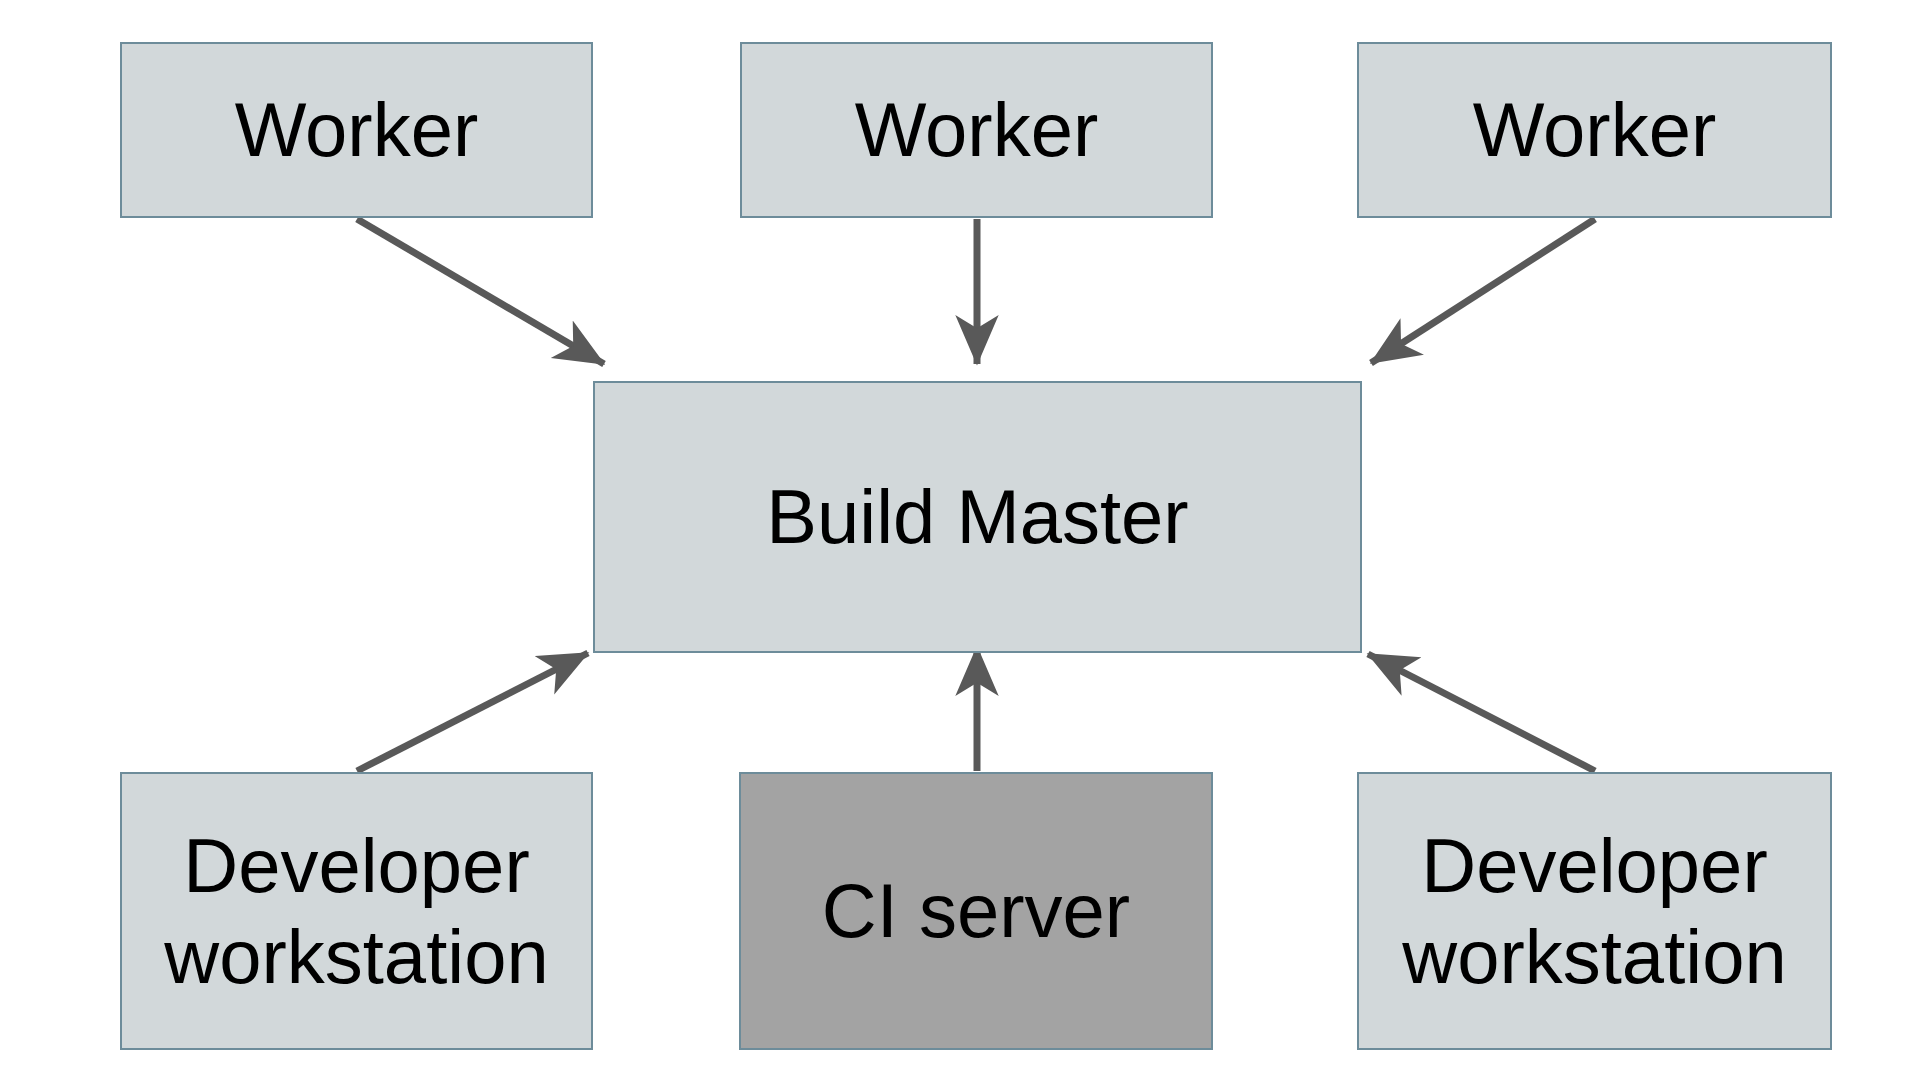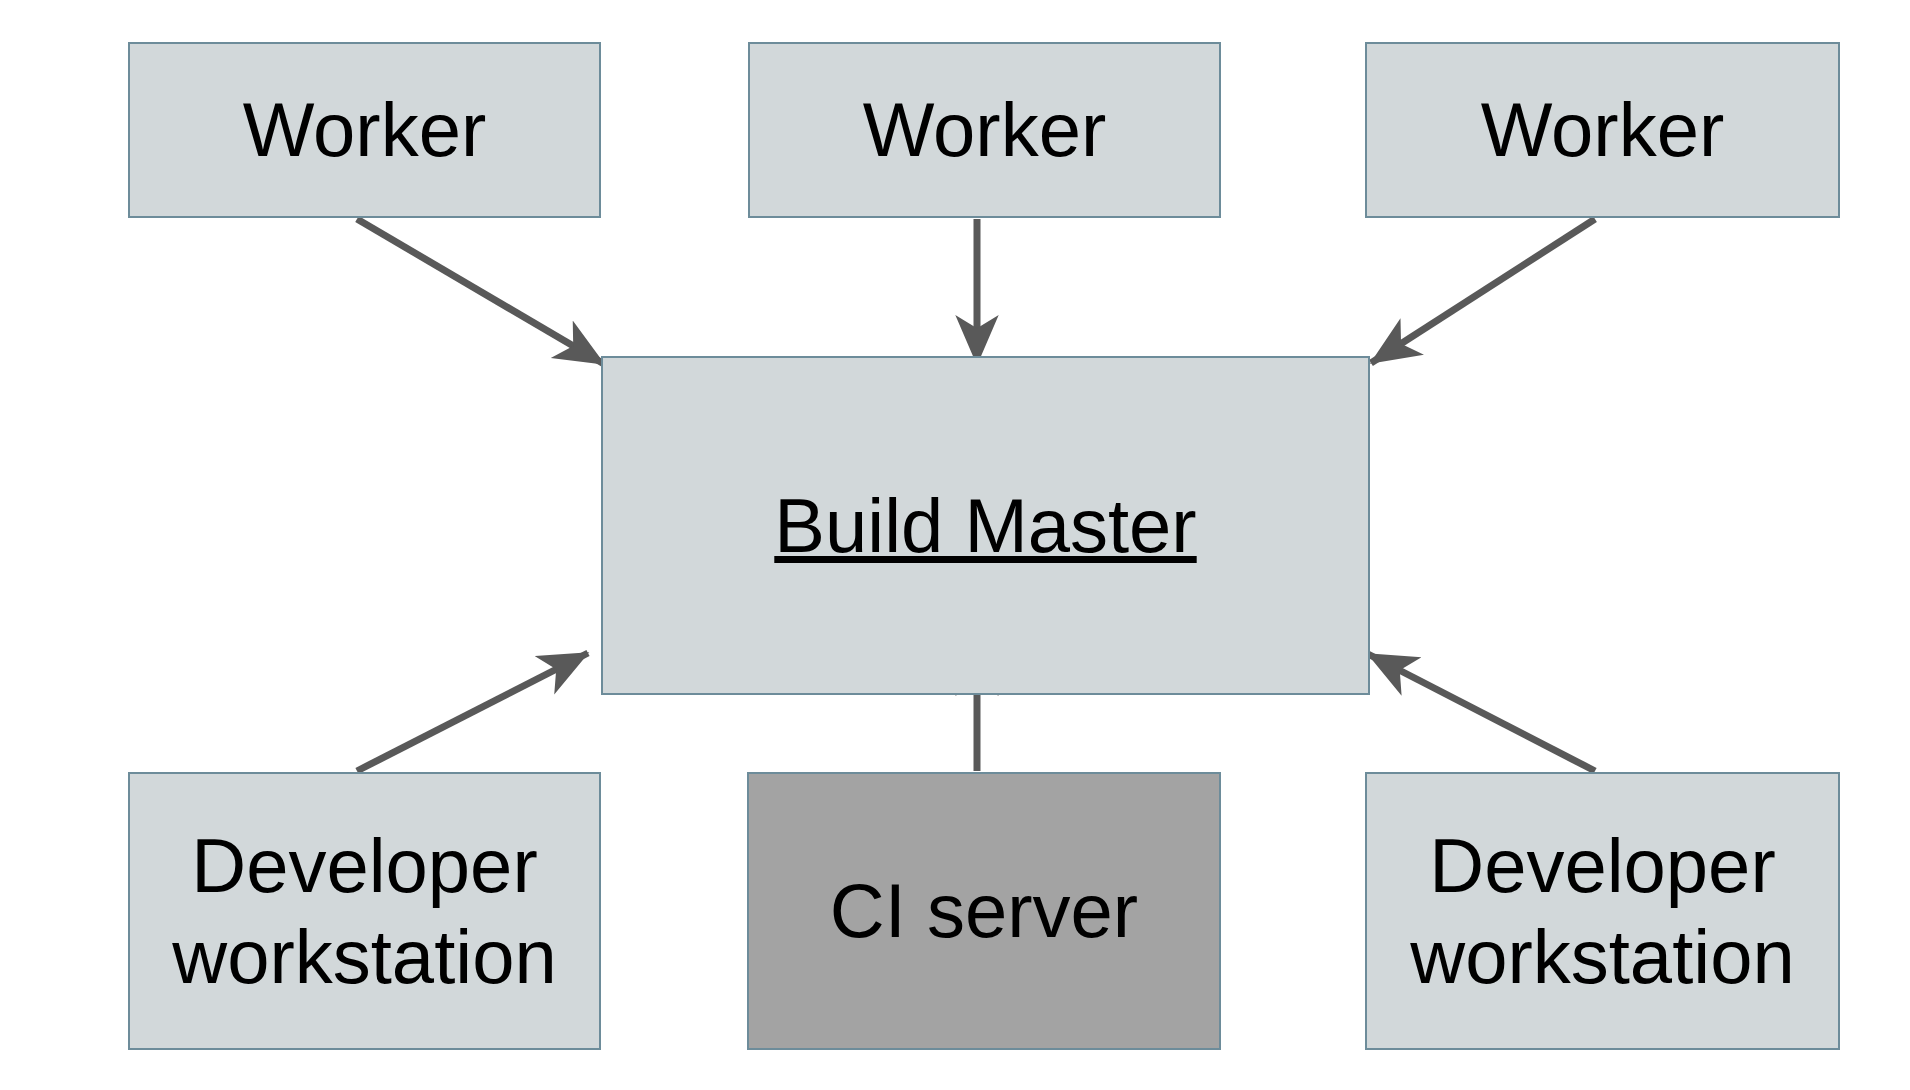--- a/index.html
+++ b/index.html
@@ -29,21 +29,20 @@
     display: flex;
     align-items: center;
     justify-content: center;
     text-align: center;
     background: #d2d8da;
     border: 2.5px solid #6d8c9a;
     color: #000000;
     font-size: 76px;
     line-height: 1.2;
     padding: 0 8px;
-    margin-left: 8px;
   }
   .node .label {
     display: block;
     width: 100%;
   }
 </style>
 </head>
 <body>
 
 <div id="canvas" style="background: rgb(255, 255, 255);">
@@ -66,21 +65,21 @@
 
   <div class="node" style="left: 120px; top: 42px; width: 473px; height: 176px; background: rgb(210, 216, 218); border-color: rgb(109, 140, 154); color: rgb(0, 0, 0);">
     <span class="label">Worker</span>
   </div>
   <div class="node" style="left: 740px; top: 42px; width: 473px; height: 176px; background: rgb(210, 216, 218); border-color: rgb(109, 140, 154); color: rgb(0, 0, 0);">
     <span class="label">Worker</span>
   </div>
   <div class="node" style="left: 1357px; top: 42px; width: 475px; height: 176px; background: rgb(210, 216, 218); border-color: rgb(109, 140, 154); color: rgb(0, 0, 0);">
     <span class="label">Worker</span>
   </div>
-  <div class="node" style="left: 593px; top: 356px; width: 769px; height: 339px; background: rgb(210, 216, 218); border-color: rgb(109, 140, 154); color: rgb(0, 0, 0); text-decoration: underline;">
+  <div class="node" style="left: 593px; top: 381px; width: 769px; height: 272px; background: rgb(210, 216, 218); border-color: rgb(109, 140, 154); color: rgb(0, 0, 0);">
     <span class="label">Build Master</span>
   </div>
   <div class="node" style="left: 120px; top: 772px; width: 473px; height: 278px; background: rgb(210, 216, 218); border-color: rgb(109, 140, 154); color: rgb(0, 0, 0);">
     <span class="label">Developer workstation</span>
   </div>
   <div class="node" style="left: 739px; top: 772px; width: 474px; height: 278px; background: #a3a3a3; border-color: rgb(109, 140, 154); color: rgb(0, 0, 0);">
     <span class="label">CI server</span>
   </div>
   <div class="node" style="left: 1357px; top: 772px; width: 475px; height: 278px; background: rgb(210, 216, 218); border-color: rgb(109, 140, 154); color: rgb(0, 0, 0);">
     <span class="label">Developer workstation</span>

